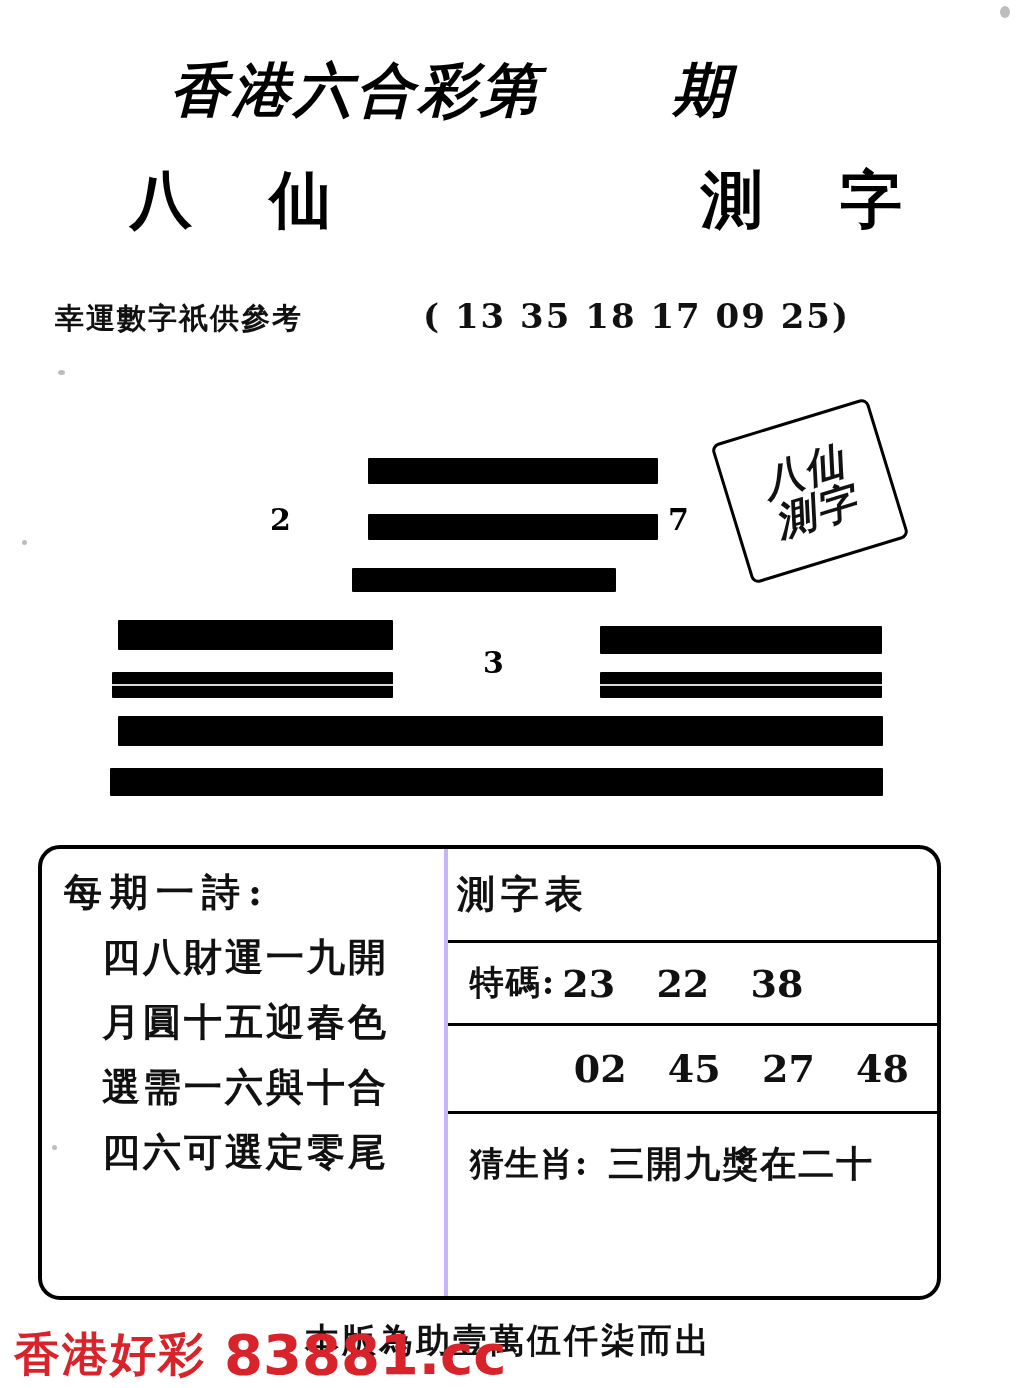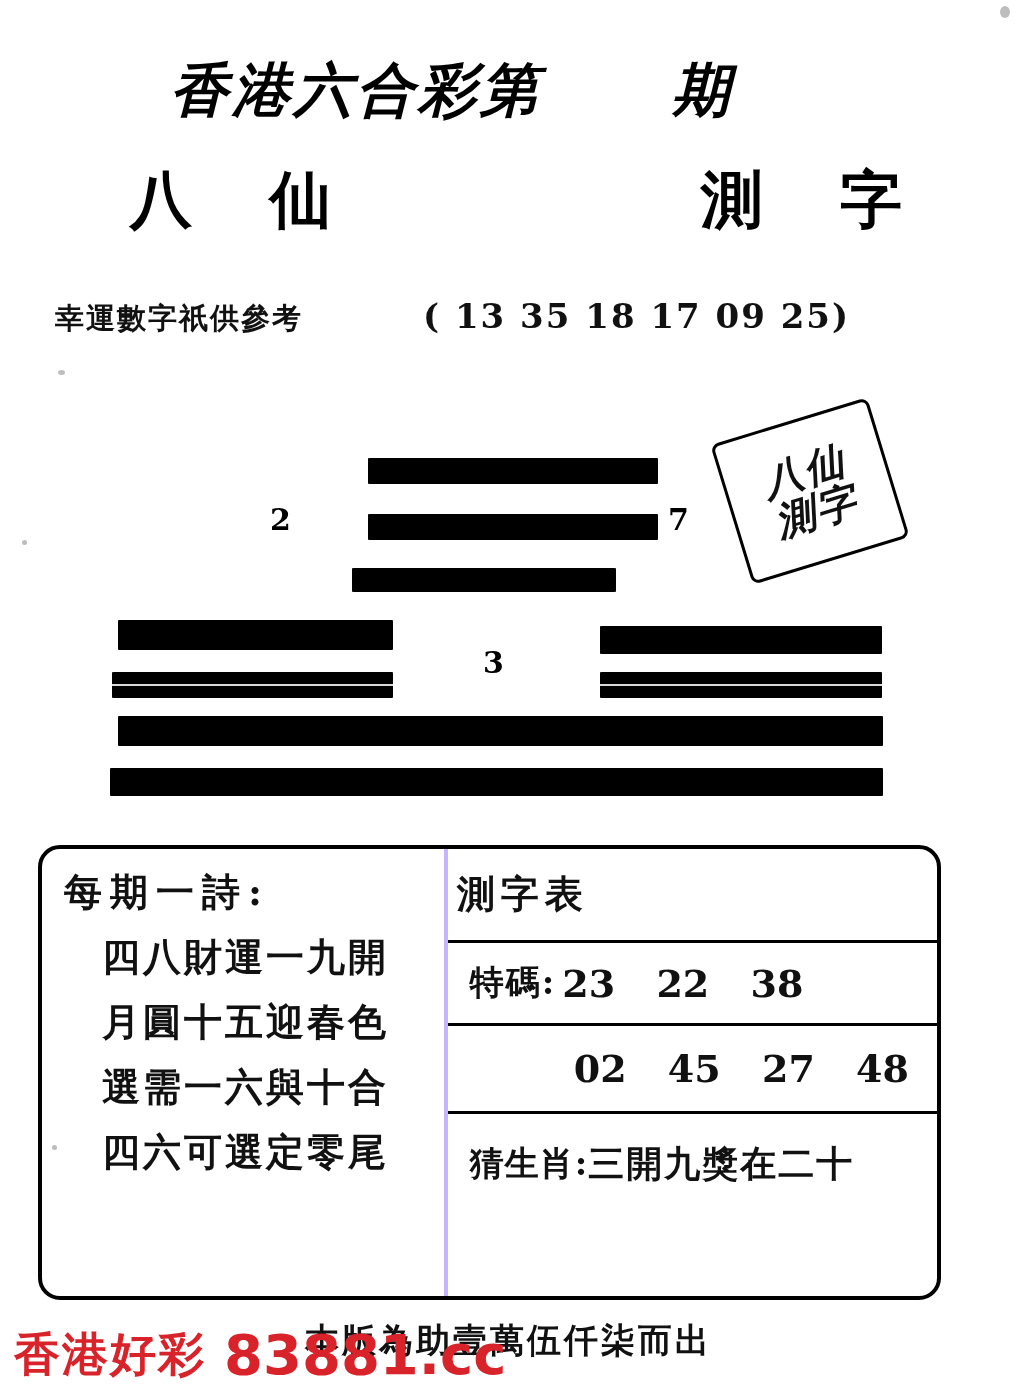--- a/index.html
+++ b/index.html
@@ -166,21 +166,21 @@
     padding-left: 22px;
     display: flex;
     align-items: center;
     border-bottom: 3px solid #000;
     white-space: nowrap;
   }
   .rt-row:last-child { border-bottom: none; }
   .rt-head { height: 94px; font-size: 38px; font-weight: bold; letter-spacing: 6px; padding-left: 9px; }
   .rt-r1, .rt-r2 { height: 83px; }
   .rt-r3 { height: 88px; }
-  .rt-r4 { height: 100px; }
+  .rt-r4 { height: 100px; gap: 20px; }
   .rt-label {
     font-size: 34px;
     font-weight: bold;
     letter-spacing: 2px;
   }
   .rt-nums {
     font-size: 38px;
     font-weight: bold;
     margin-left: 6px;
   }

